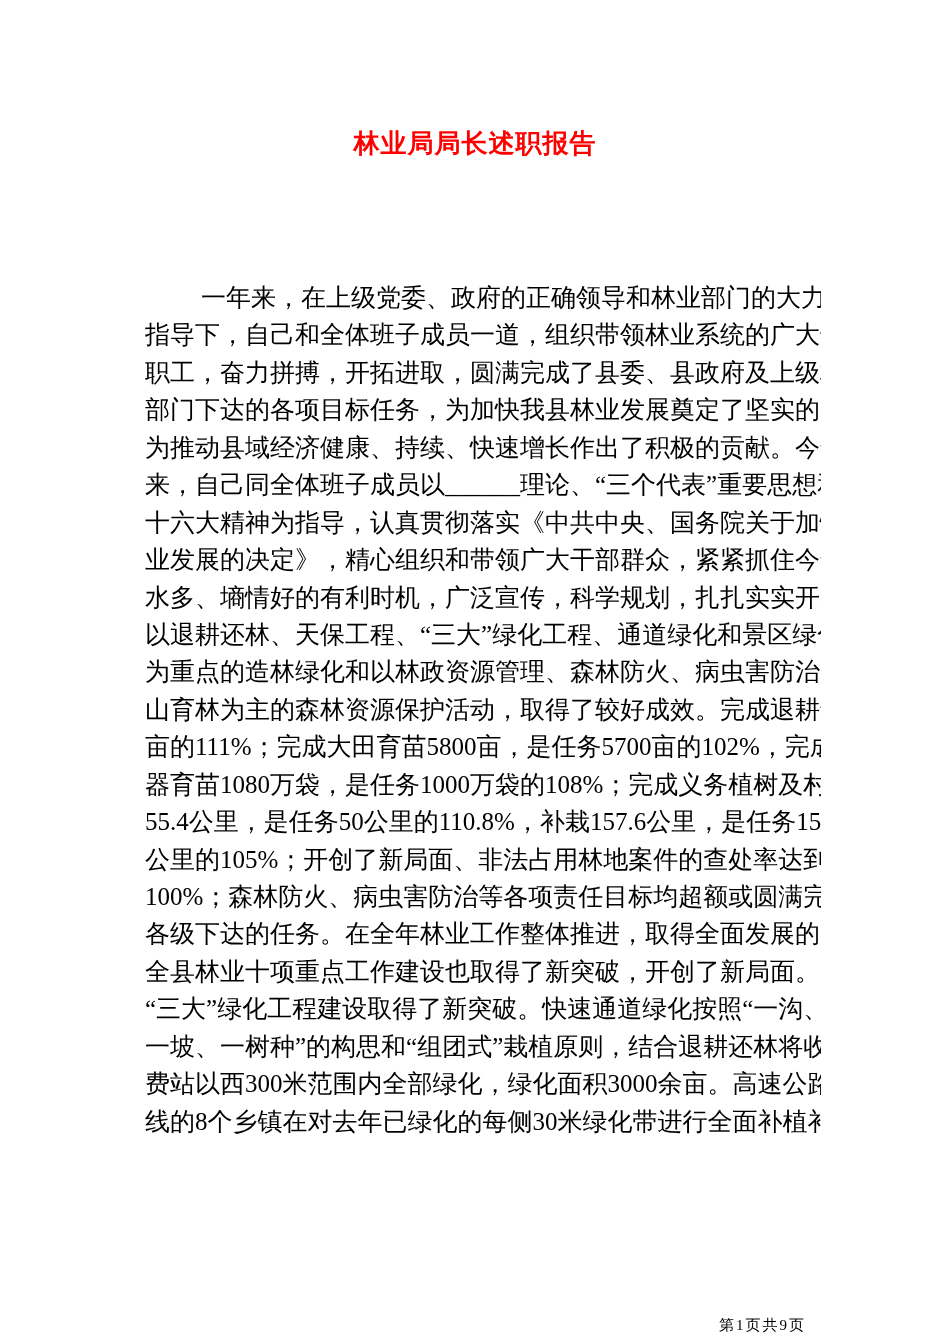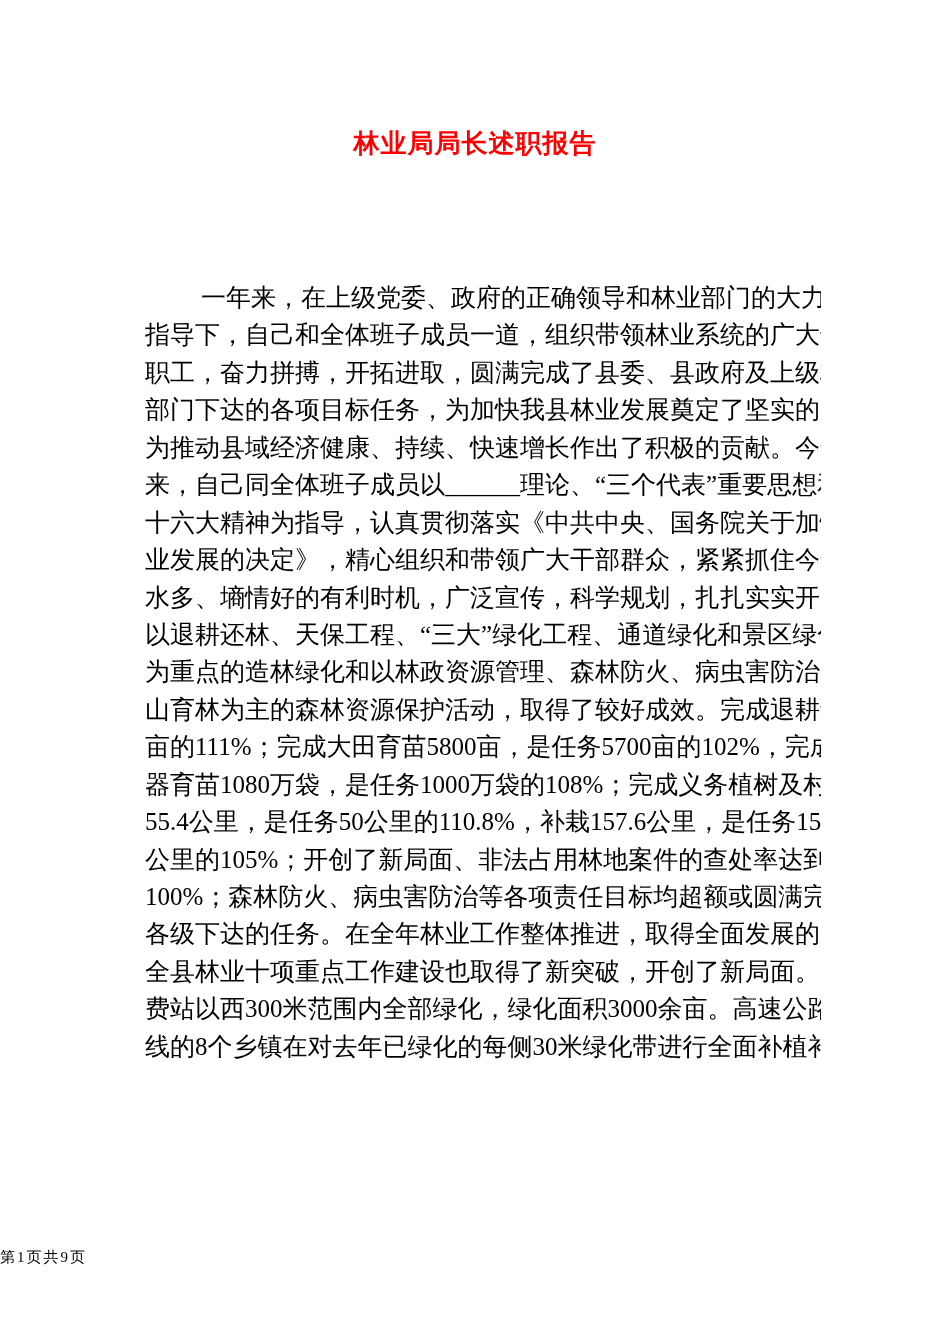--- a/index.html
+++ b/index.html
@@ -43,24 +43,24 @@
     text-align-last: justify;
     text-justify: inter-character;
     white-space: nowrap;
     overflow: hidden;
   }
   .doc-body .line.indent {
     padding-left: 56px;
   }
   .doc-footer {
     position: absolute;
-    top: 1248px;
+    top: 1316px;
     left: 0;
     width: 806px;
-    text-align: left;
+    text-align: right;
     font-size: 15px;
     letter-spacing: 2px;
     color: #000000;
   }
 </style>
 </head>
 <body>
 
 <div class="page">
 
@@ -79,19 +79,21 @@
       <div class="line">以退耕还林、天保工程、“三大”绿化工程、通道绿化和景区绿化</div>
       <div class="line">为重点的造林绿化和以林政资源管理、森林防火、病虫害防治、封</div>
       <div class="line">山育林为主的森林资源保护活动，取得了较好成效。完成退耕还林</div>
       <div class="line">亩的111%；完成大田育苗5800亩，是任务5700亩的102%，完成容</div>
       <div class="line">器育苗1080万袋，是任务1000万袋的108%；完成义务植树及村庄</div>
       <div class="line">55.4公里，是任务50公里的110.8%，补栽157.6公里，是任务150</div>
       <div class="line">公里的105%；开创了新局面、非法占用林地案件的查处率达到</div>
       <div class="line">100%；森林防火、病虫害防治等各项责任目标均超额或圆满完成了</div>
       <div class="line">各级下达的任务。在全年林业工作整体推进，取得全面发展的同时，</div>
       <div class="line">全县林业十项重点工作建设也取得了新突破，开创了新局面。一是</div>
+      <div class="line">“三大”绿化工程建设取得了新突破。快速通道绿化按照“一沟、</div>
+      <div class="line">一坡、一树种”的构思和“组团式”栽植原则，结合退耕还林将收</div>
       <div class="line">费站以西300米范围内全部绿化，绿化面积3000余亩。高速公路沿</div>
       <div class="line">线的8个乡镇在对去年已绿化的每侧30米绿化带进行全面补植补造</div>
     </div>
 
   <div class="doc-footer">第1页共9页</div>
 
 </div>
 
 </body></html>

